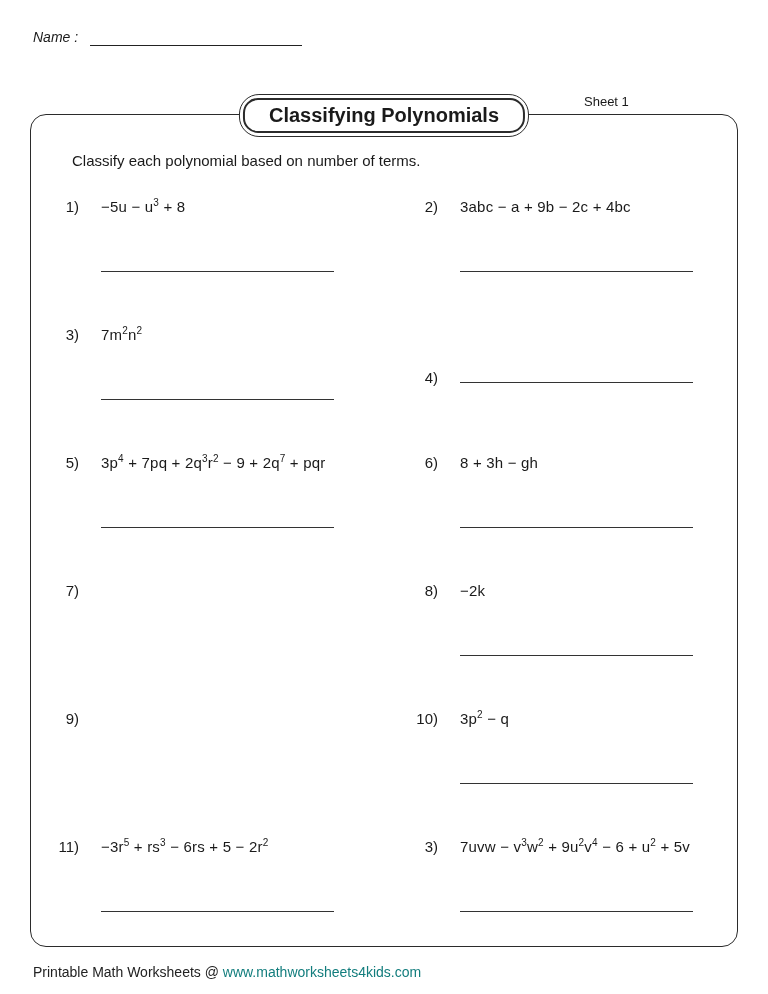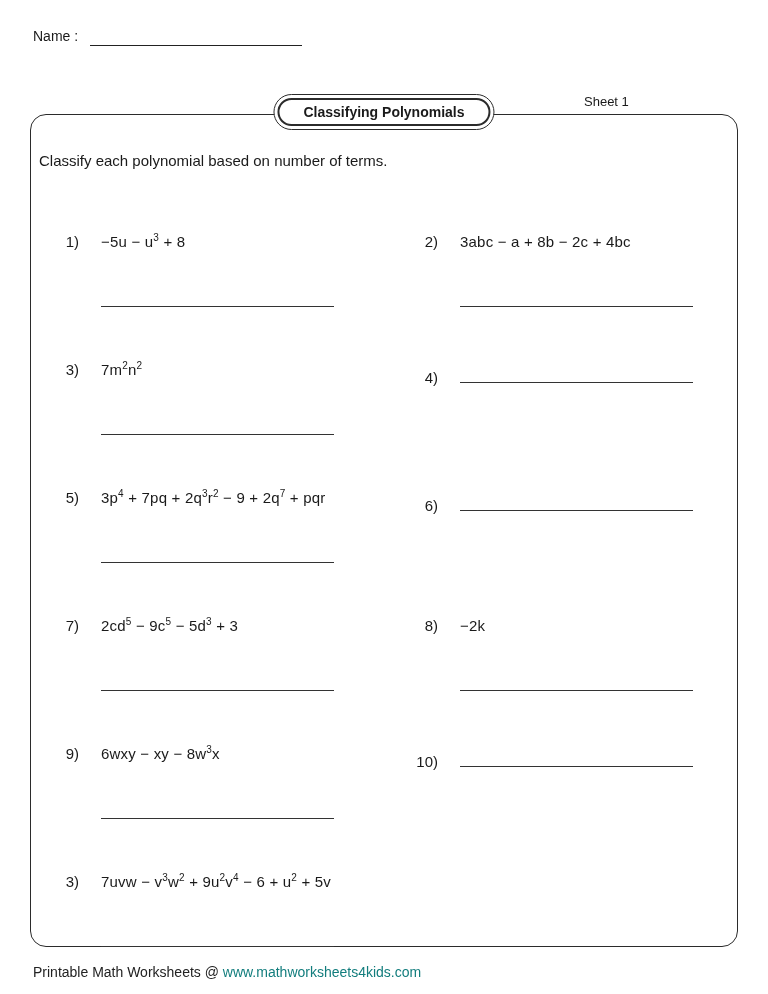--- a/index.html
+++ b/index.html
@@ -13,22 +13,23 @@
     overflow: hidden;
   }
 
   
   .name-row {
     position: absolute;
     top: 28px;
     left: 33px;
     font-size: 14px;
     display: flex;
-    align-items: flex-start;
+    align-items: center;
     gap: 12px;
+    font-style: italic;
   }
   .name-line {
     display: inline-block;
     width: 212px;
     height: 17px;
     border-bottom: 1.4px solid #222;
   }
 
   
   .sheet-label {
@@ -58,30 +59,30 @@
     background: #ffffff;
     border: 1.5px solid #2b2b2b;
     border-radius: 20px;
     padding: 3px;
     z-index: 2;
   }
   .title-badge-inner {
     border: 2.4px solid #2b2b2b;
     border-radius: 15px;
     padding: 4px 24px;
-    font-size: 14px;
+    font-size: 20px;
     font-weight: bold;
     white-space: nowrap;
   }
 
   
   .instruction {
     position: absolute;
     top: 152px;
-    left: 39px;
+    left: 72px;
     font-size: 15px;
   }
 
   
   .problems {
     position: absolute;
     top: 198px;
     left: 45px;
     right: 45px;
     display: grid;
@@ -91,21 +92,21 @@
   }
   .problem { display: flex; align-items: baseline; }
   .pnum {
     width: 34px;
     min-width: 34px;
     text-align: right;
     margin-right: 22px;
     font-size: 15px;
   }
   .pbody { flex: 1; }
-  .expr { font-size: 15px; letter-spacing: 0.2px; margin-top: 35px; }
+  .expr { font-size: 15px; letter-spacing: 0.2px; }
   .expr sup { font-size: 10px; line-height: 0; }
   .answer-line {
     margin-top: 56px;
     width: 233px;
     border-bottom: 1.3px solid #333;
     height: 0;
   }
 
   
   .footer {
@@ -143,21 +144,21 @@
       <span class="pnum">1)</span>
       <div class="pbody">
         <div class="expr">−5u − u<sup>3</sup> + 8</div>
         <div class="answer-line"></div>
       </div>
     </div>
 
     <div class="problem">
       <span class="pnum">2)</span>
       <div class="pbody">
-        <div class="expr">3abc − a + 8b − 2c + 4bc</div>
+        <div class="expr">3abc − a + 9b − 2c + 4bc</div>
         <div class="answer-line"></div>
       </div>
     </div>
 
     <div class="problem">
       <span class="pnum">3)</span>
       <div class="pbody">
         <div class="expr">7m<sup>2</sup>n<sup>2</sup></div>
         <div class="answer-line"></div>
       </div>
@@ -174,55 +175,56 @@
       <span class="pnum">5)</span>
       <div class="pbody">
         <div class="expr">3p<sup>4</sup> + 7pq + 2q<sup>3</sup>r<sup>2</sup> − 9 + 2q<sup>7</sup> + pqr</div>
         <div class="answer-line"></div>
       </div>
     </div>
 
     <div class="problem">
       <span class="pnum">6)</span>
       <div class="pbody">
+        <div class="expr">8 + 3h − gh</div>
         <div class="answer-line"></div>
       </div>
     </div>
 
     <div class="problem">
       <span class="pnum">7)</span>
-      <div class="pbody">
-        <div class="expr">2cd<sup>5</sup> − 9c<sup>5</sup> − 5d<sup>3</sup> + 3</div>
-        <div class="answer-line"></div>
-      </div>
     </div>
 
     <div class="problem">
       <span class="pnum">8)</span>
       <div class="pbody">
         <div class="expr">−2k</div>
         <div class="answer-line"></div>
       </div>
     </div>
 
     <div class="problem">
       <span class="pnum">9)</span>
-      <div class="pbody">
-        <div class="expr">6wxy − xy − 8w<sup>3</sup>x</div>
-        <div class="answer-line"></div>
-      </div>
     </div>
 
     <div class="problem">
       <span class="pnum">10)</span>
       <div class="pbody">
-        <div class="answer-line"></div>
-      </div>
-    </div>
-
+        <div class="expr">3p<sup>2</sup> − q</div>
+        <div class="answer-line"></div>
+      </div>
+    </div>
+
+    <div class="problem">
+      <span class="pnum">11)</span>
+      <div class="pbody">
+        <div class="expr">−3r<sup>5</sup> + rs<sup>3</sup> − 6rs + 5 − 2r<sup>2</sup></div>
+        <div class="answer-line"></div>
+      </div>
+    </div>
 
     <div class="problem">
       <span class="pnum">3)</span>
       <div class="pbody">
         <div class="expr">7uvw − v<sup>3</sup>w<sup>2</sup> + 9u<sup>2</sup>v<sup>4</sup> − 6 + u<sup>2</sup> + 5v</div>
         <div class="answer-line"></div>
       </div>
     </div>
 
   </div>

